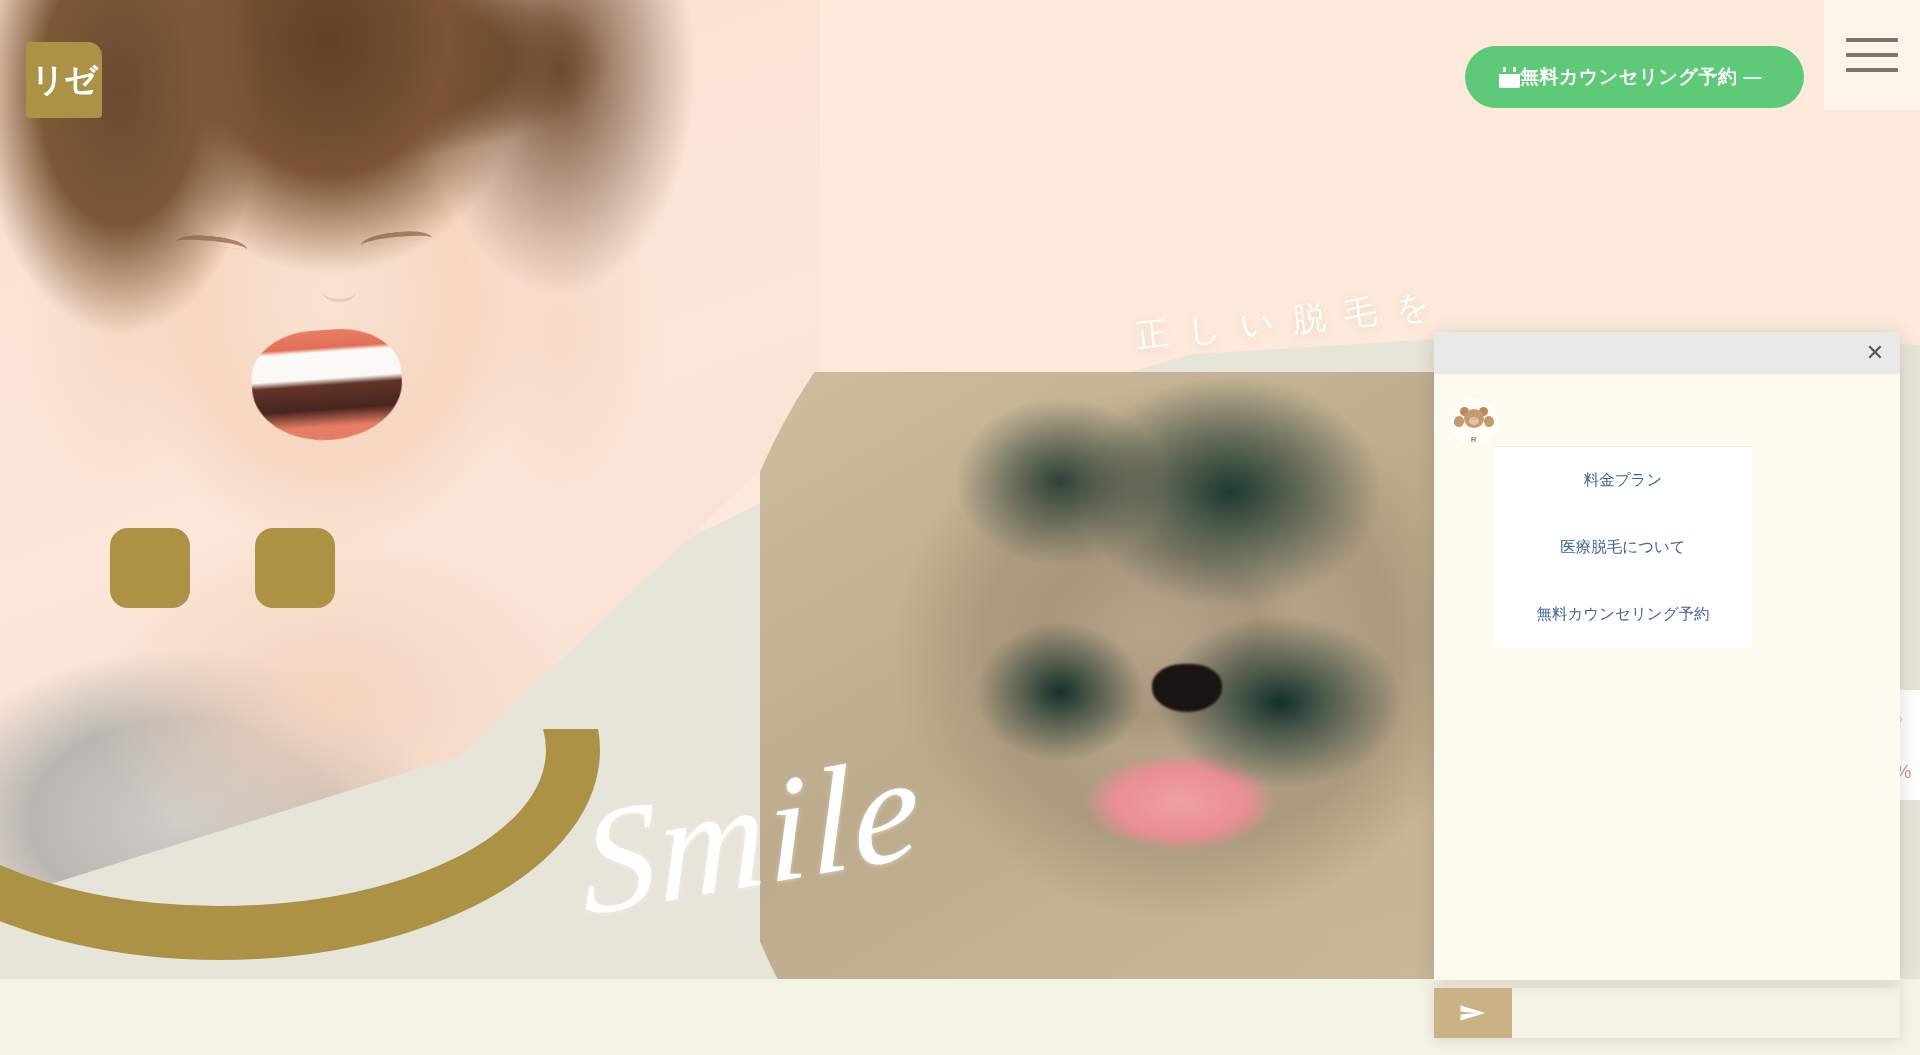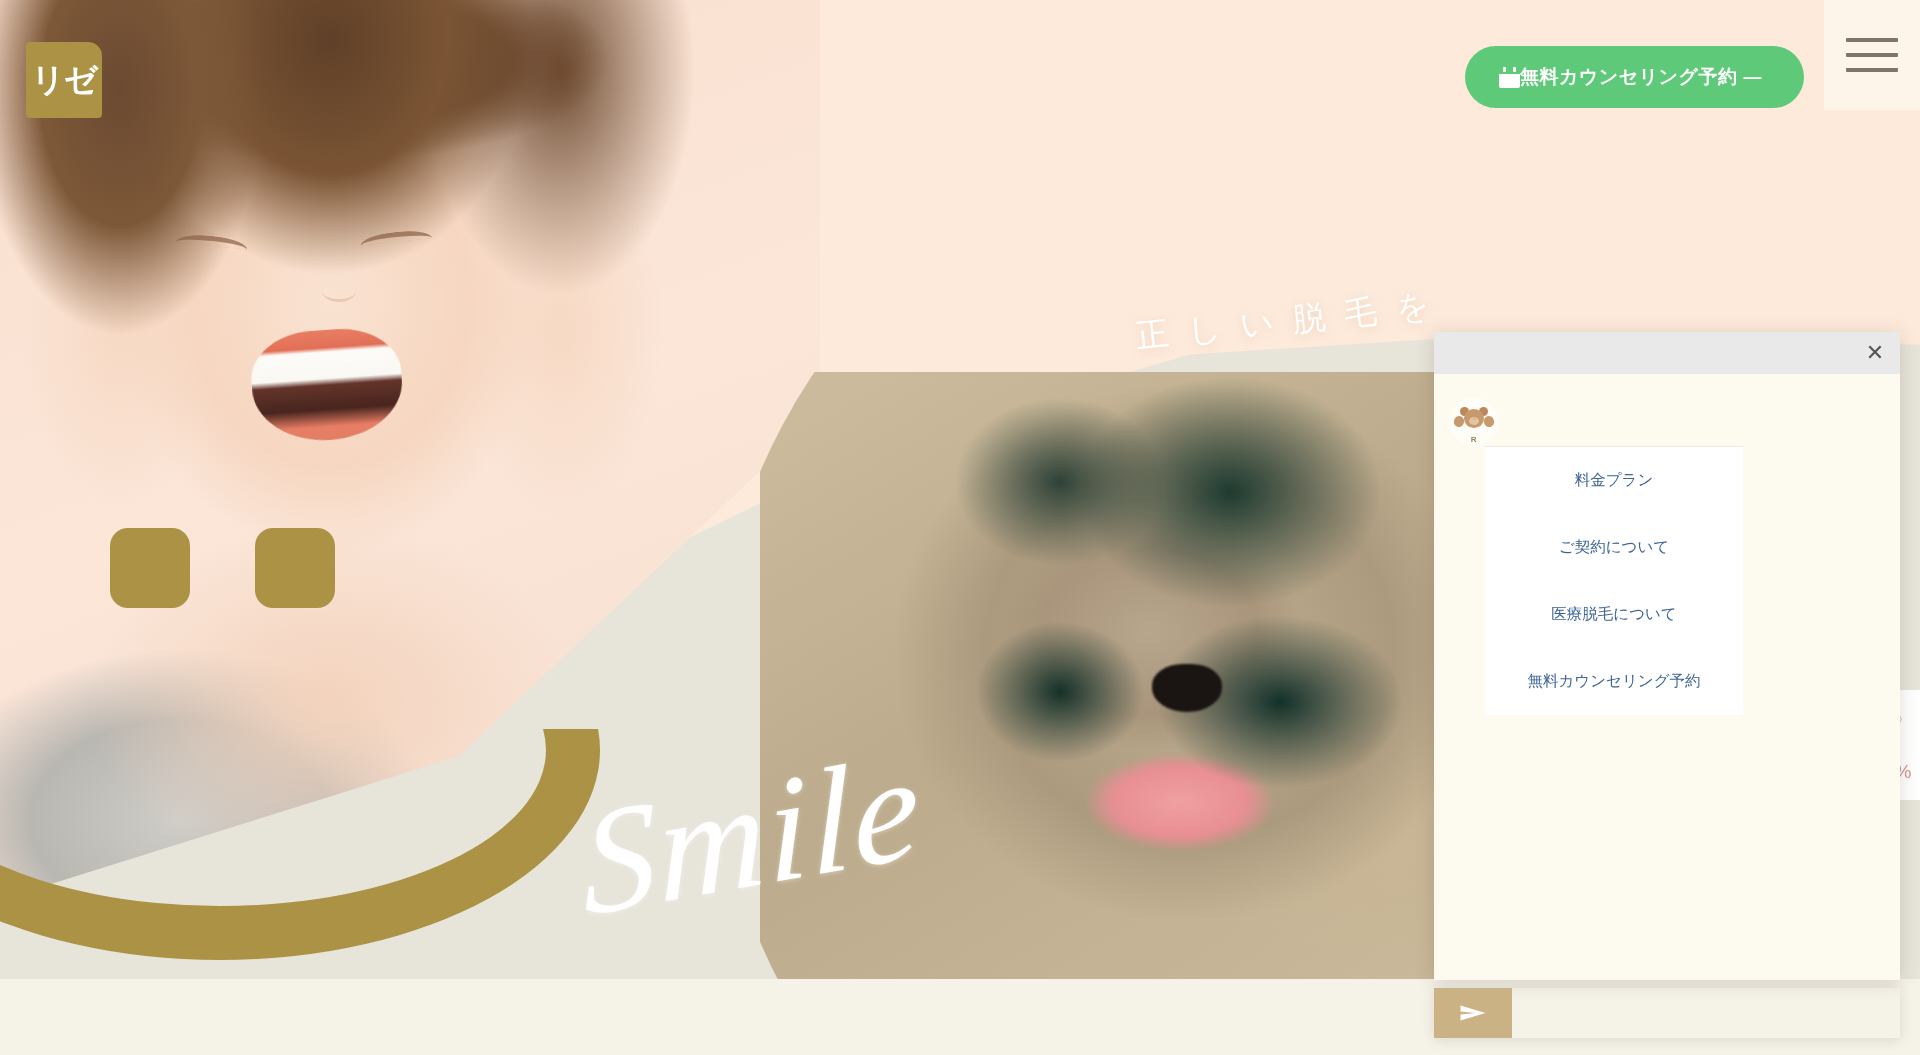--- a/index.html
+++ b/index.html
@@ -229,21 +229,21 @@
     position:absolute; left:0; right:0; bottom:2px; text-align:center;
     font-size:8px; color:#9a8358; font-weight:700; letter-spacing:.5px;
   }
   .bubble {
     background:#ffffff; border-radius:12px; padding:17px 18px 18px 18px;
     width: 258px; font-size:15.5px; line-height:1.73; color:#666;
     white-space: pre-wrap;
     font-family:"DejaVu Sans", "Liberation Sans", sans-serif;
   }
   .quick-links {
-    background:#ffffff; width: 258px; margin-left:35px;
+    background:#ffffff; width: 258px; margin-left:44px;
     border-top:1px solid #eceae2;
   }
   .quick-link {
     display:block; width:100%; text-align:center;
     padding: 23px 6px; font-size:15.5px; color:#3f6596;
     text-decoration:none; cursor:pointer;
     font-family:"DejaVu Sans", "Liberation Sans", sans-serif;
     background:none; border:none;
   }
   .chat-inputbar {
@@ -338,21 +338,20 @@
             <span class="head"></span>
               <span class="snout"></span>
               <span class="nose"></span>
           </div>
           <div class="r-mark">R</div>
         </div>
       </div>
 
       <div class="quick-links">
         <a class="quick-link">料金プラン</a>
-        <a class="quick-link">ご契約について</a>
         <a class="quick-link">医療脱毛について</a>
         <a class="quick-link">無料カウンセリング予約</a>
       </div>
     </div>
   </div>
 
   <div class="chat-inputbar">
     <button class="send-btn">
       <svg viewBox="0 0 24 24">
         <path d="M2 6 L22 12 L2 18 L2 13.2 L14 12 L2 10.8 Z"></path>

